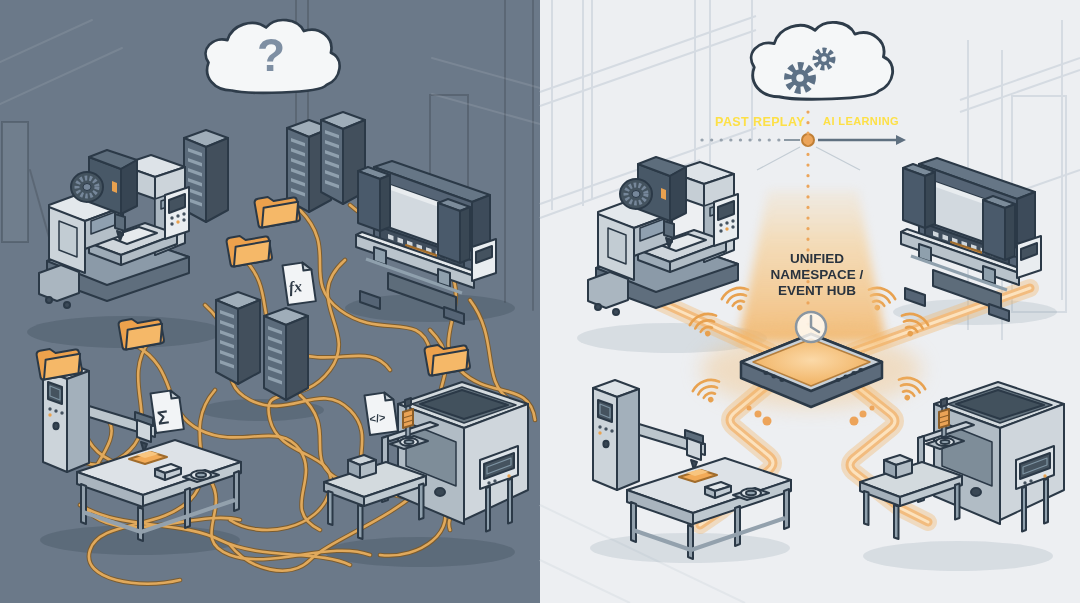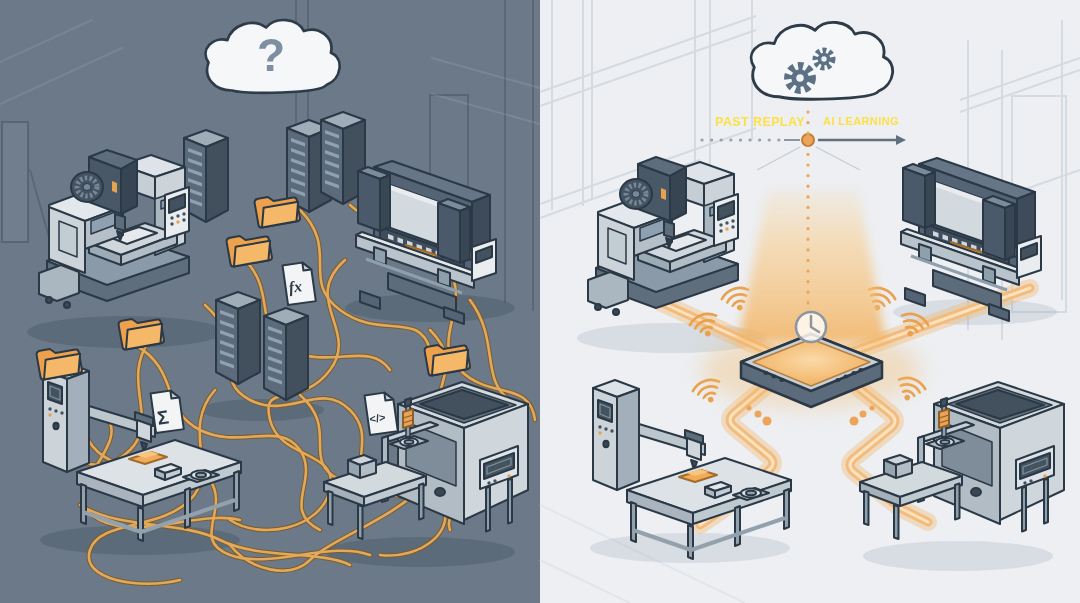--- a/index.html
+++ b/index.html
@@ -394,13 +394,14 @@
     <use href="#i-cloud" transform="translate(740,16) scale(0.95)"></use>
     <use href="#i-gear" transform="translate(800,78) scale(1.25)"></use>
     <use href="#i-gear" transform="translate(824,59) scale(0.9)"></use>
   </g>
 </g>
 </svg>
 
 <div class="overlay lbl-q">?</div>
 <div class="overlay lbl-past">PAST REPLAY</div>
 <div class="overlay lbl-ai">AI LEARNING</div>
+<div class="overlay lbl-hub">UNIFIED NAMESPACE / EVENT HUB</div>
 </div>
 
 </body></html>

